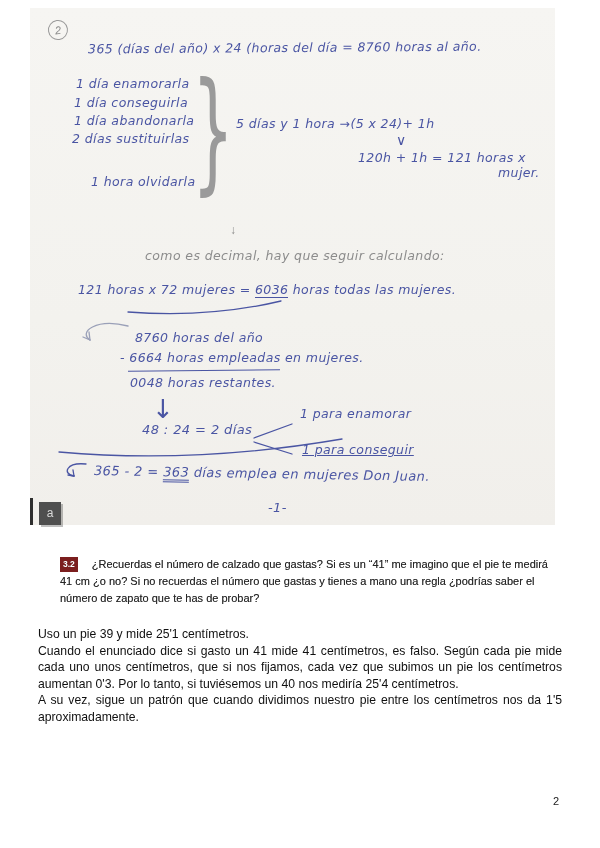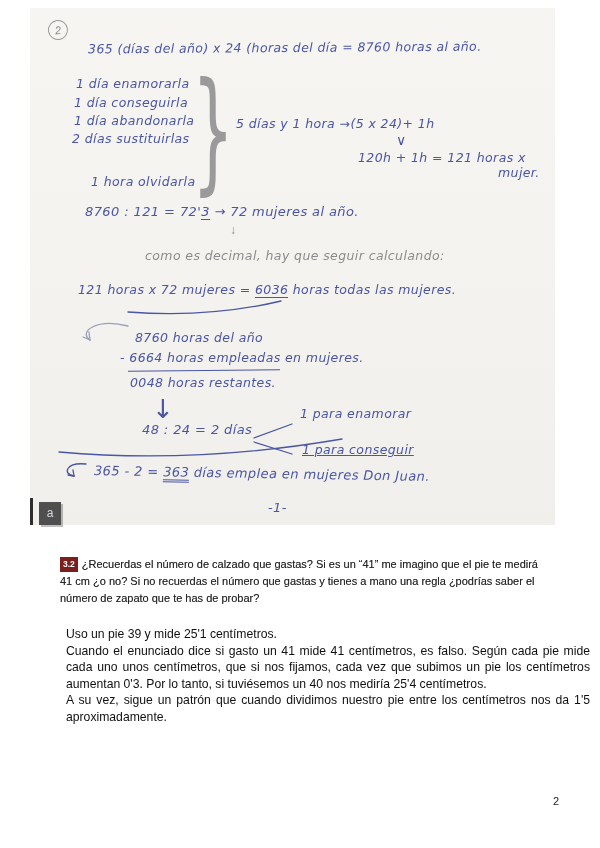--- a/index.html
+++ b/index.html
@@ -31,26 +31,26 @@
 
   .a-tab { width:22px; height:23px; background:#4f4f4f; color:#d9d9d9;
            font-size:12px; text-align:center; line-height:22px;
            box-shadow:2px 2px 0 rgba(0,0,0,.25); }
   .edge-sliver { width:3px; height:27px; background:#2e2e2e; }
 
   
   #qbox { left:60px; top:556px; width:488px; font-size:11px; line-height:1.55;
           color:#262626; text-shadow:0 0 .6px rgba(40,40,40,.55); text-align:left; }
   .badge { display:inline-block; background:var(--badge,#7b1e1e); color:#fff;
-           font-size:8.5px; font-weight:bold; padding:1px 3px; margin-right:4px;
+           font-size:8.5px; font-weight:bold; padding:1px 3px; margin-right:14px;
            position:relative; top:-1px; }
 
   
   #answer { left:38px; top:626px; width:524px; font-size:12.2px; line-height:16.5px;
-            color:#101010;margin-left:28px; }
+            color:#101010; }
   #answer p.just { text-align:justify; }
 
   .pagenum { left:535px; top:795px; width:24px; text-align:right;
              font-size:11px; color:#222; }
 </style>
 </head>
 <body>
 
 <div id="page">
 
@@ -66,21 +66,20 @@
     <div class="abs hw" style="left:42px; top:123px;">2 días sustituirlas</div>
     <div class="abs hw" style="left:61px; top:142px;margin-top:24px;">1 hora olvidarla</div>
 
     <div class="abs brace" style="left:162px; top:58px;">}</div>
 
     <div class="abs hw" style="left:206px; top:108px;">5 días y 1 hora →(5 x 24)+ 1h</div>
     <div class="abs hw bigarrow" style="left:366px; top:124px; font-size:14px;">∨</div>
     <div class="abs hw" style="left:328px; top:142px;">120h + 1h = 121 horas x</div>
     <div class="abs hw" style="left:468px; top:157px;">mujer.</div>
 
-    <div class="abs hw" style="left:55px; top:196px; font-size:13px;"><span>8760 : 121 = 72'</span><span class="u">3</span><span> → 72 mujeres al año.</span></div>
 
     <div class="abs smallarrow" style="left:200px; top:215px;">↓</div>
 
     <div class="abs hw pencil" style="left:115px; top:240px;">como es decimal, hay que seguir calculando:</div>
 
     <div class="abs hw" style="left:48px; top:274px;"><span>121 horas x 72 mujeres = </span><span class="u">6036</span><span> horas todas las mujeres.</span></div>
 
     <svg class="abs stroke" style="left:95px; top:290px;" width="160" height="18">
         <path d="M3 14 Q 85 20 156 3"></path>
       </svg>

